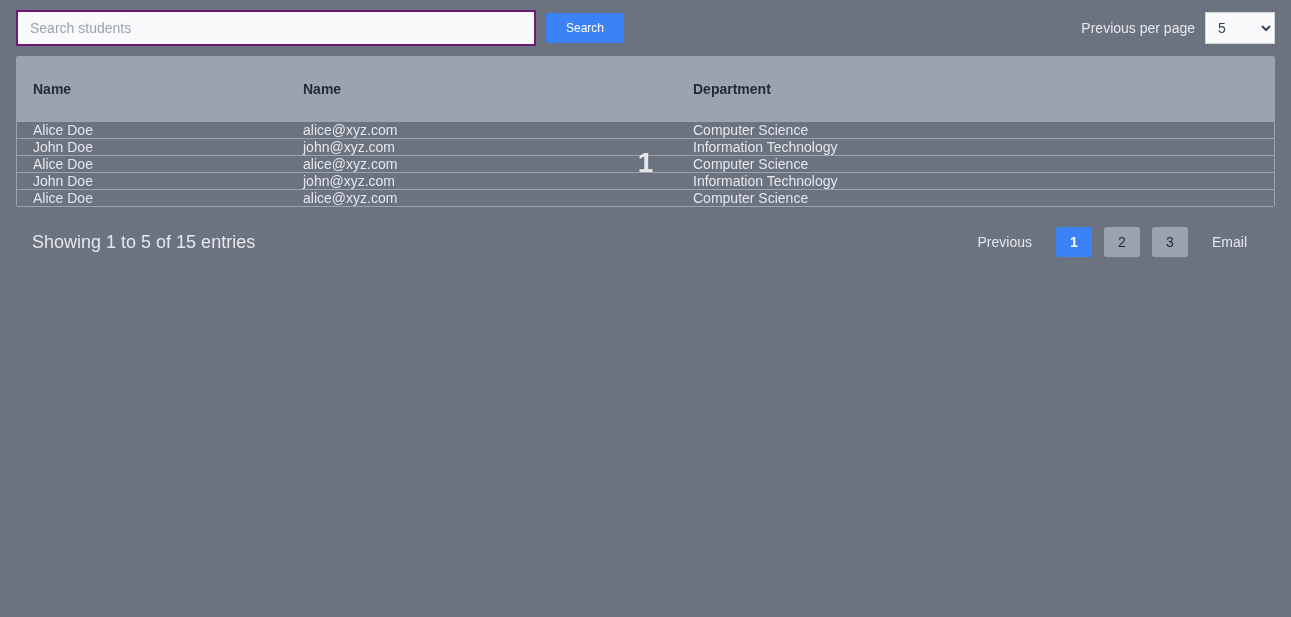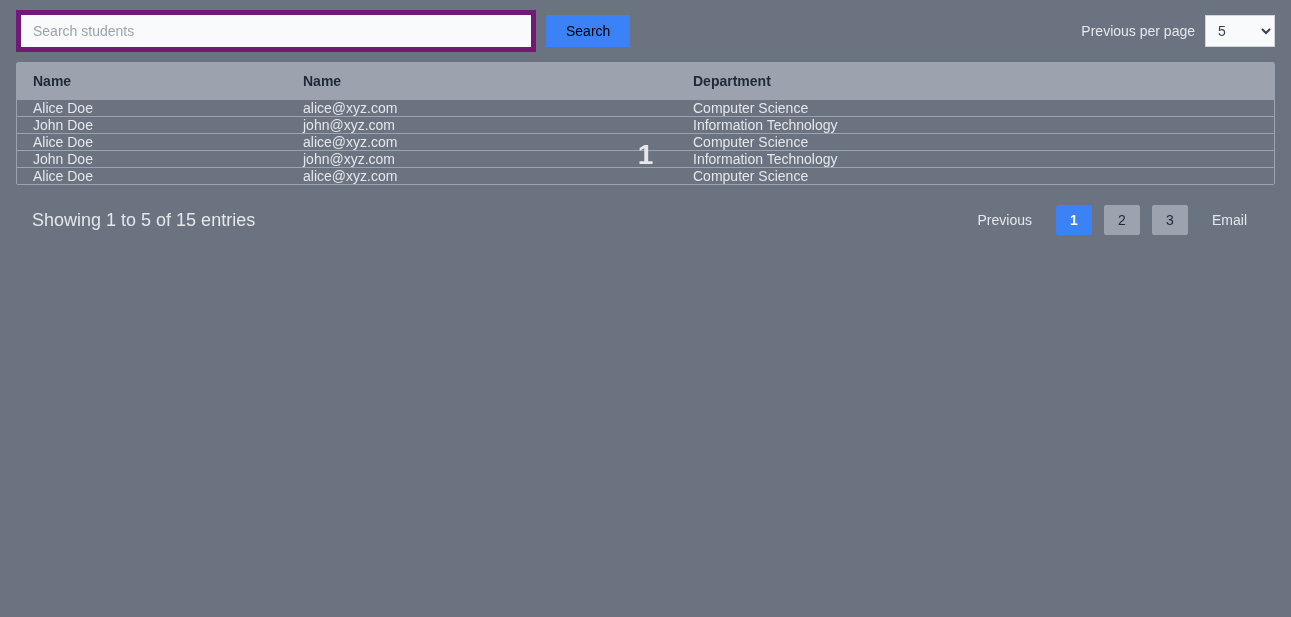--- a/index.html
+++ b/index.html
@@ -24,35 +24,35 @@
       padding: 10px 16px;
       gap: 10px;
       background-color: #6b7280;
     }
 
     .search-input {
       flex: 0 0 520px;
       padding: 8px 12px;
       font-size: 14px;
       background-color: #f9fafb;
-      border: 5px solid #701a75;
+      border: 2px solid #701a75;
       color: #374151;
       outline: none;
     }
 
     .search-input::placeholder {
       color: #9ca3af;
     }
 
     .search-button {
       padding: 8px 20px;
       background-color: #3b82f6;
-      color: #000000;
+      color: #ffffff;
       border: none;
-      font-size: 14px;
+      font-size: 12px;
       cursor: pointer;
       font-weight: 500;
     }
 
     .records-label {
       margin-left: auto;
       color: #e5e7eb;
       font-size: 14px;
       white-space: nowrap;
     }
@@ -89,21 +89,21 @@
       width: 100%;
       border-collapse: collapse;
       background-color: #6b7280;
     }
 
     thead tr {
       background-color: #9ca3af;
     }
 
     thead th {
-      padding: 10px 16px;
+      padding: 24px 16px;
       text-align: left;
       font-weight: bold;
       color: #1f2937;
       font-size: 14px;
       border-bottom: 1px solid #9ca3af;
     }
 
     tbody tr {
       border-bottom: 1px solid #9ca3af;
       background-color: #6b7280;

